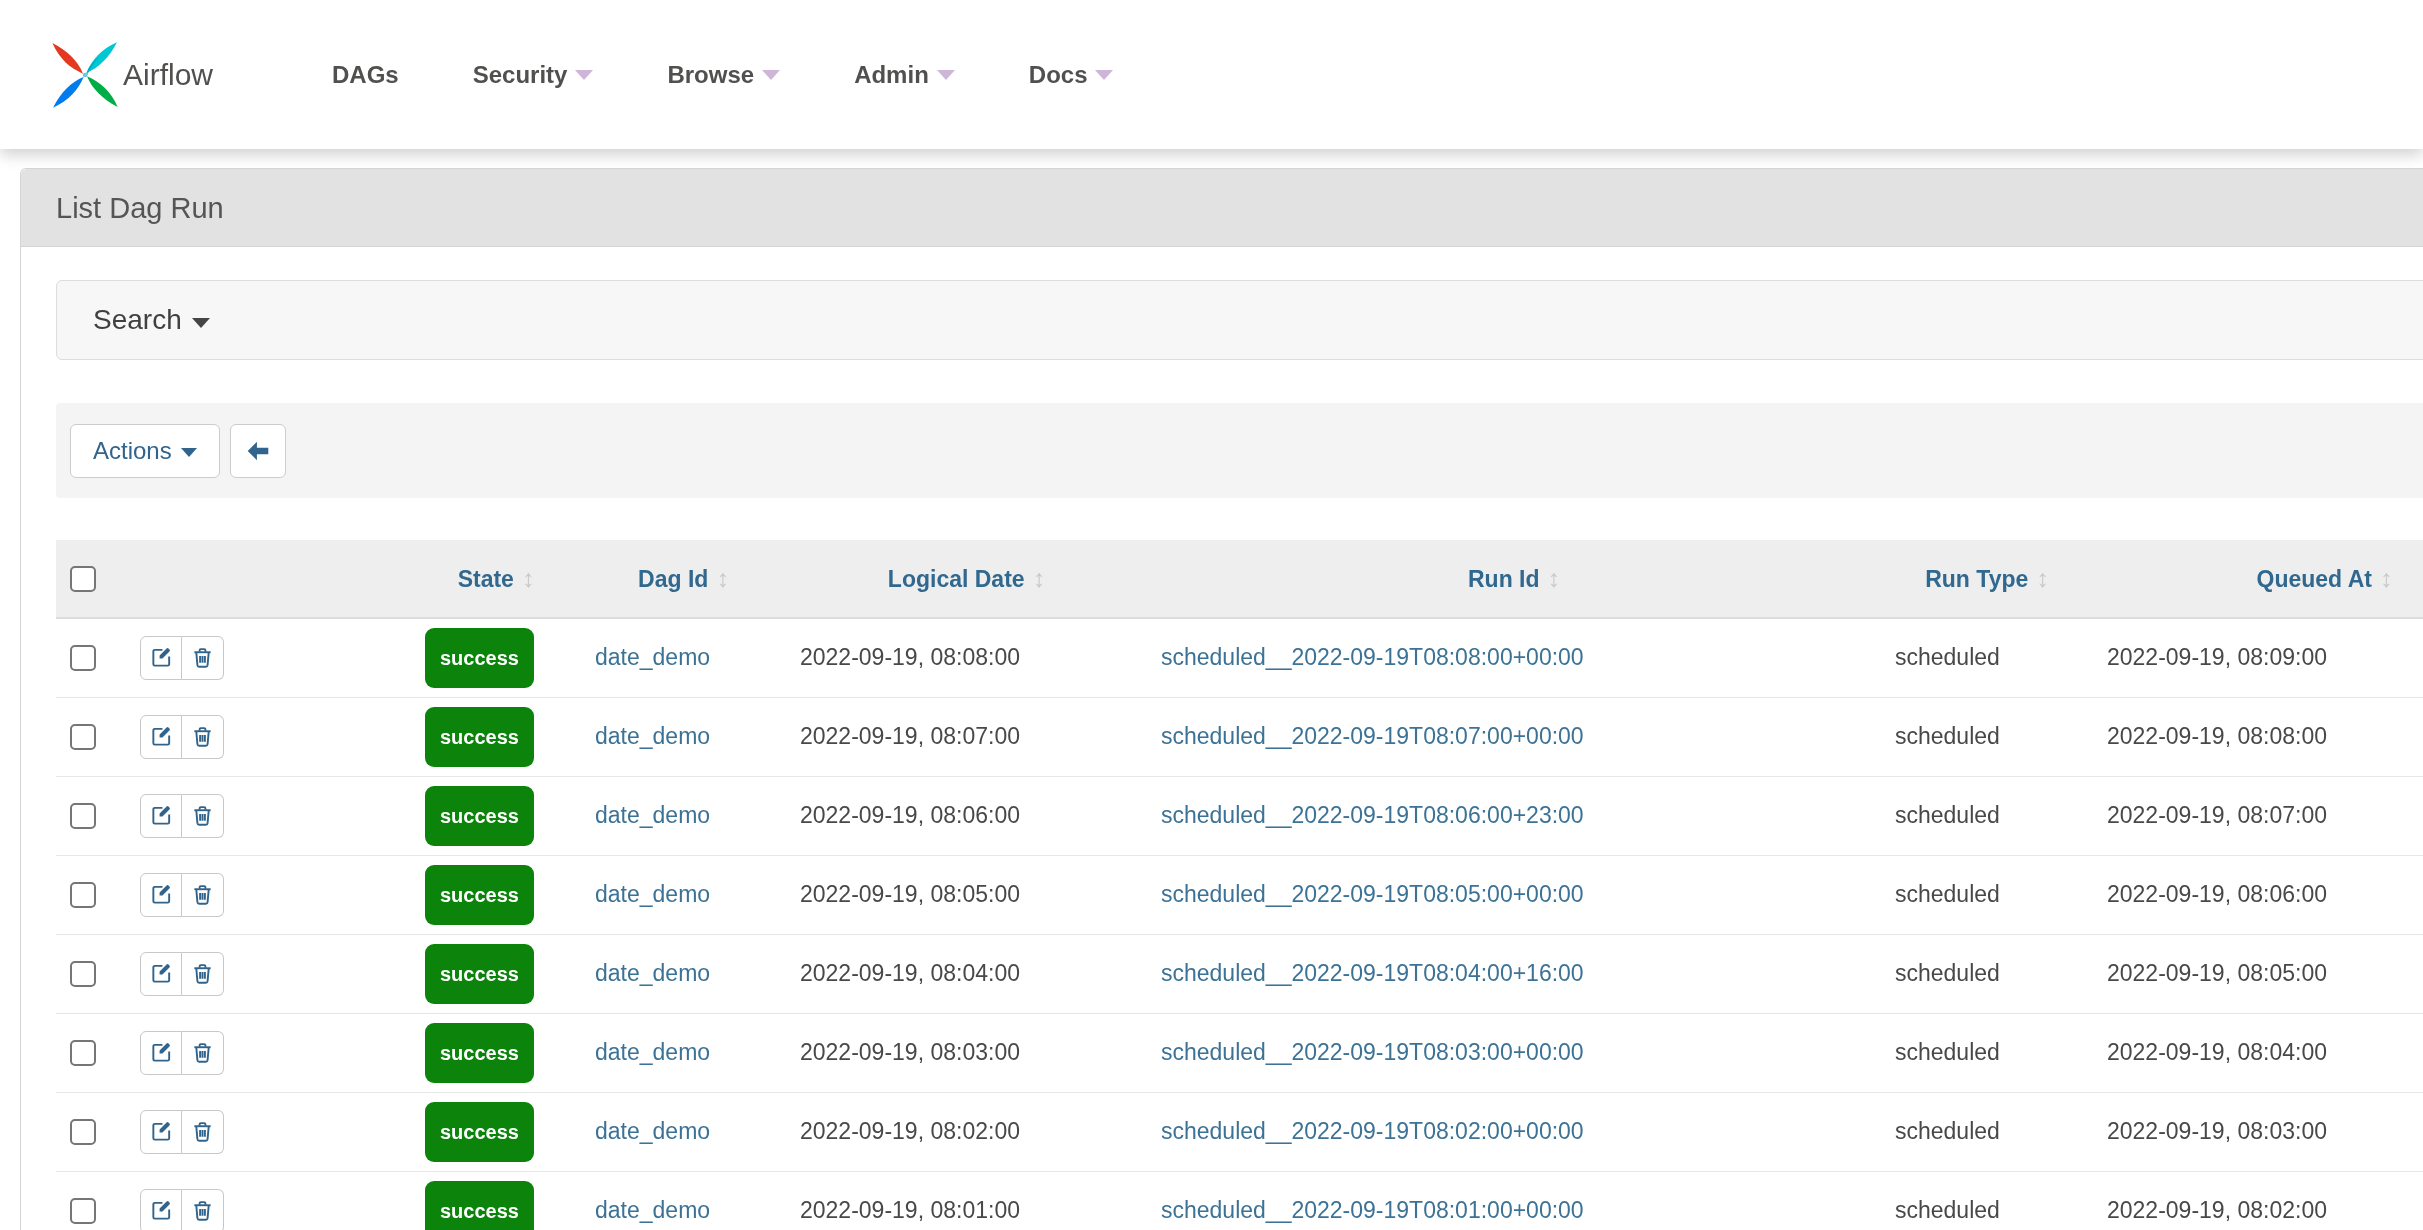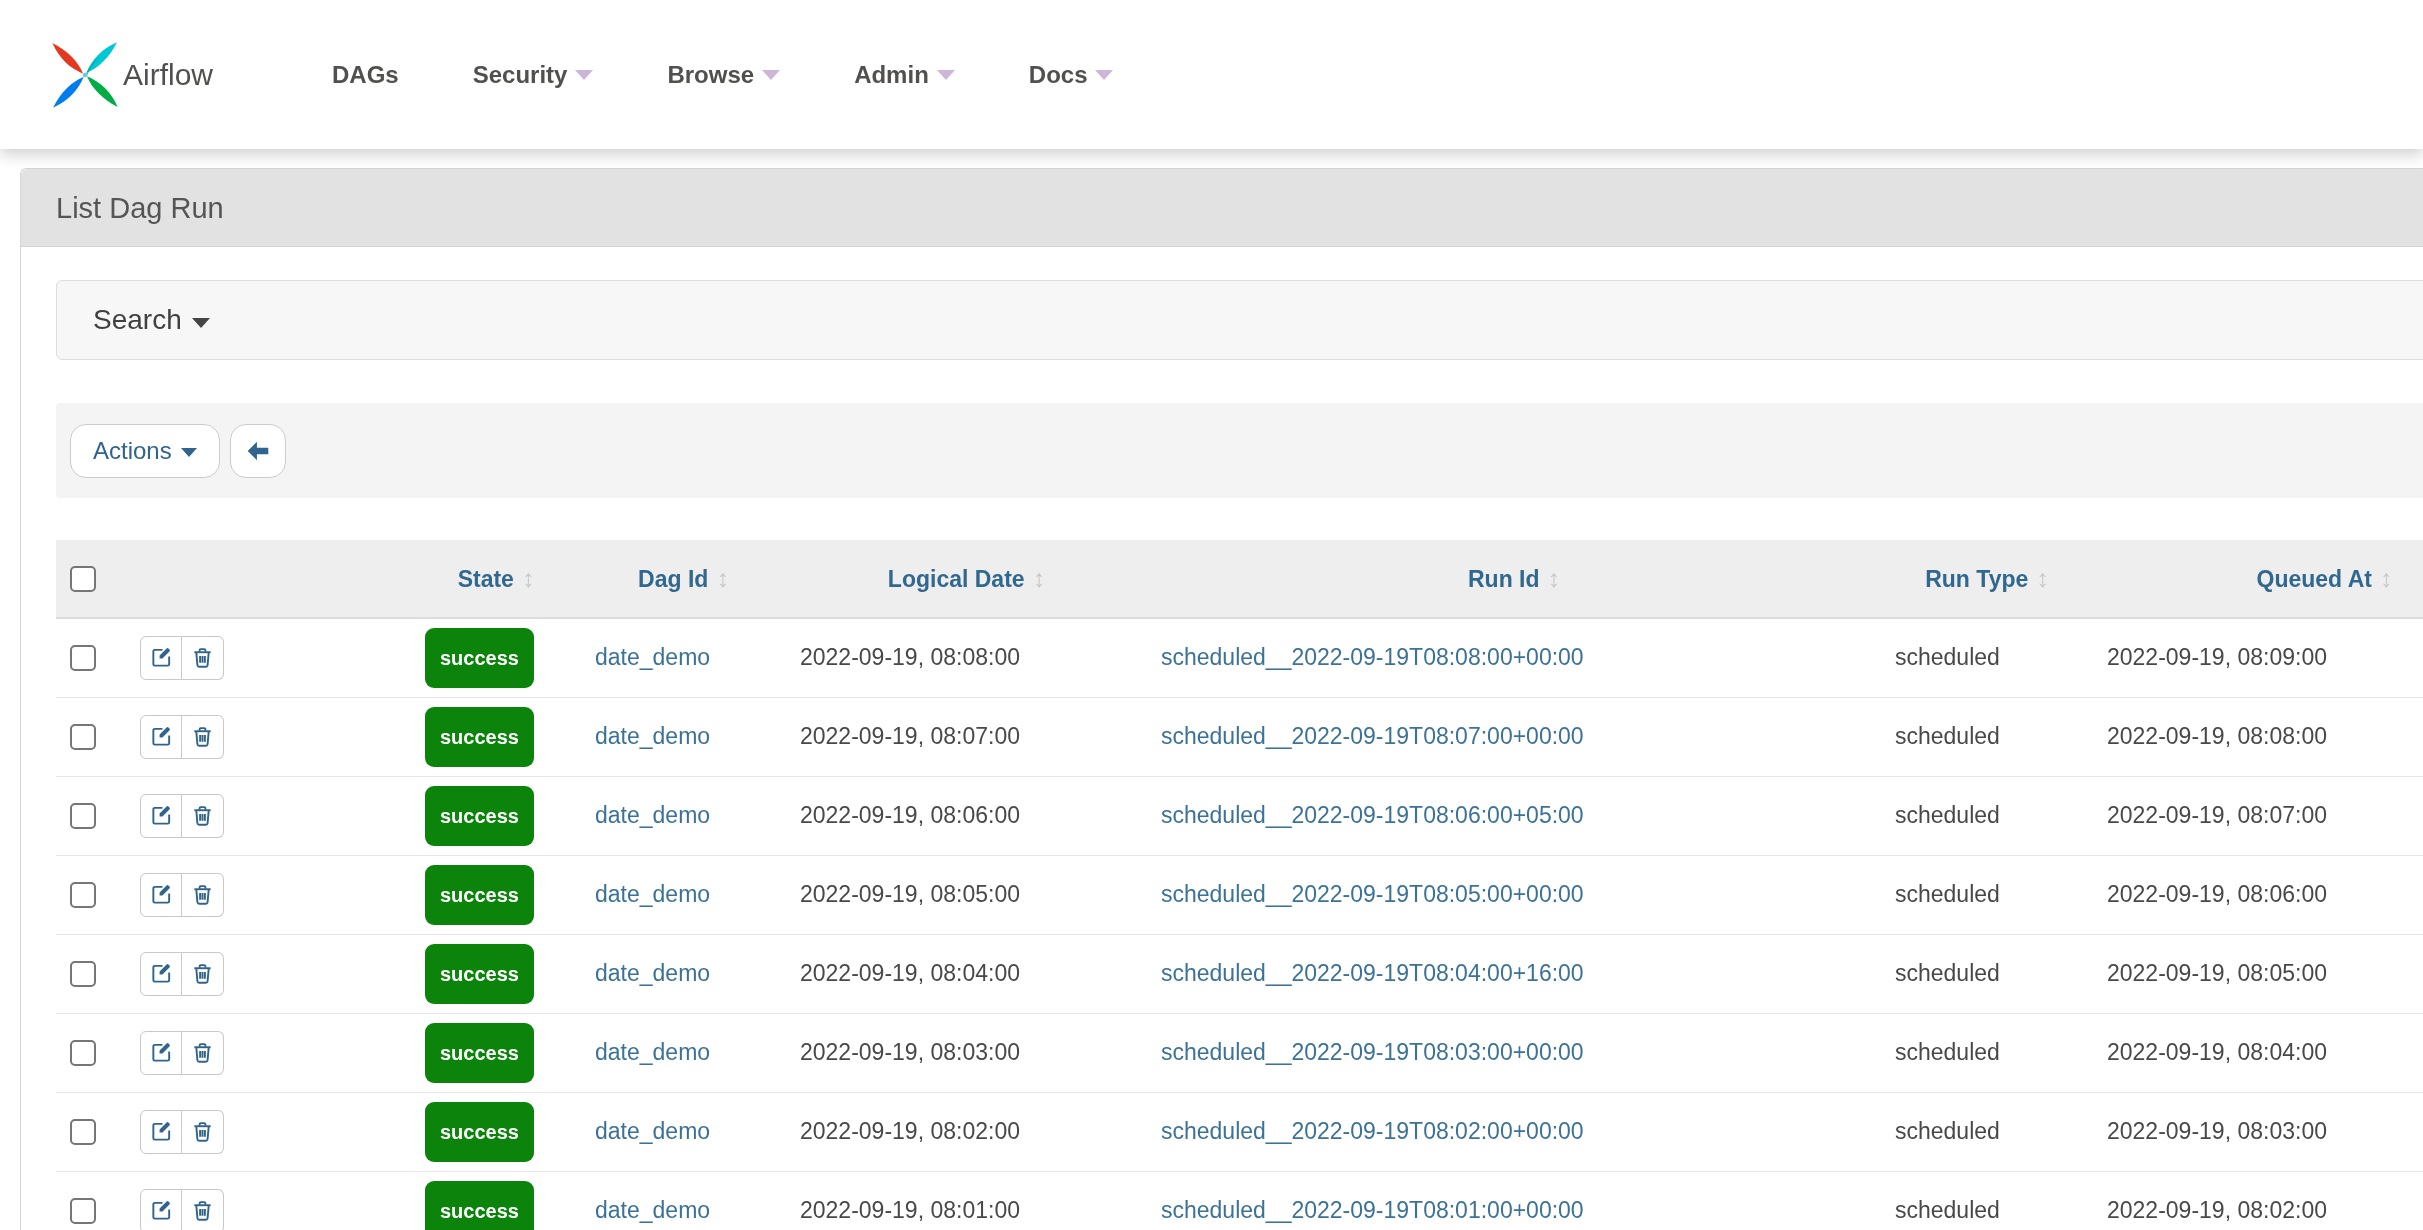--- a/index.html
+++ b/index.html
@@ -50,21 +50,21 @@
   .search-caret{ display:inline-block; width:0; height:0; margin-left:10px; margin-top:6px;
           border-left:9px solid transparent; border-right:9px solid transparent;
           border-top:10px solid #454545; }
 
   
   .toolbar{
     width:2510px; height:95px; background:#f4f4f4; border-radius:4px;
     display:flex; align-items:center; padding-left:14px; margin-bottom:42px;
   }
   .btn{
-    background:#fff; border:1px solid #ccc; border-radius:16px; height:54px;
+    background:#fff; border:1px solid #ccc; border-radius:6px; height:54px;
     display:flex; align-items:center; justify-content:center; cursor:pointer;
   }
   .btn-actions{ padding:0 22px; font-size:24px; color:var(--icon-blue); }
   .btn-actions .caret-blue{
     display:inline-block; width:0; height:0; margin-left:9px; margin-top:4px;
     border-left:8px solid transparent; border-right:8px solid transparent;
     border-top:9px solid var(--icon-blue);
   }
   .btn-back{ width:56px; margin-left:10px; }
   .btn-back svg{ width:26px; height:26px; fill:var(--icon-blue); }
@@ -281,21 +281,21 @@
             <path d="M9 6 V4.5 a1.2 1.2 0 0 1 1.2-1.2 h3.6 A1.2 1.2 0 0 1 15 4.5 V6"></path>
             <path d="M5.5 6.5 l1.2 13.5 a1.8 1.8 0 0 0 1.8 1.6 h7 a1.8 1.8 0 0 0 1.8-1.6 l1.2-13.5"></path>
             <path d="M9.5 10.5 v7 M12 10.5 v7 M14.5 10.5 v7"></path>
           </svg>
         </div>
       </div>
     </td>
     <td><span class="badge-success">success</span></td>
     <td><a href="#" class="cell-link">date_demo</a></td>
     <td>2022-09-19, 08:06:00</td>
-    <td><a href="#" class="cell-link">scheduled__2022-09-19T08:06:00+05:00</a></td>
+    <td><a href="#" class="cell-link">scheduled__2022-09-19T08:06:00+23:00</a></td>
     <td>scheduled</td>
     <td>2022-09-19, 08:07:00</td>
   </tr>
 
   <tr>
     <td>
               <div class="checkbox"></div>
             </td>
     <td>
       <div class="btn-group">

